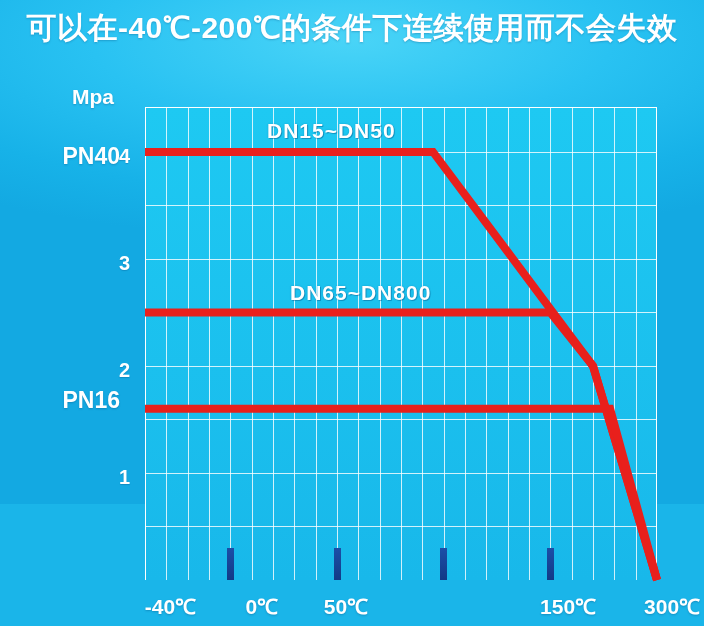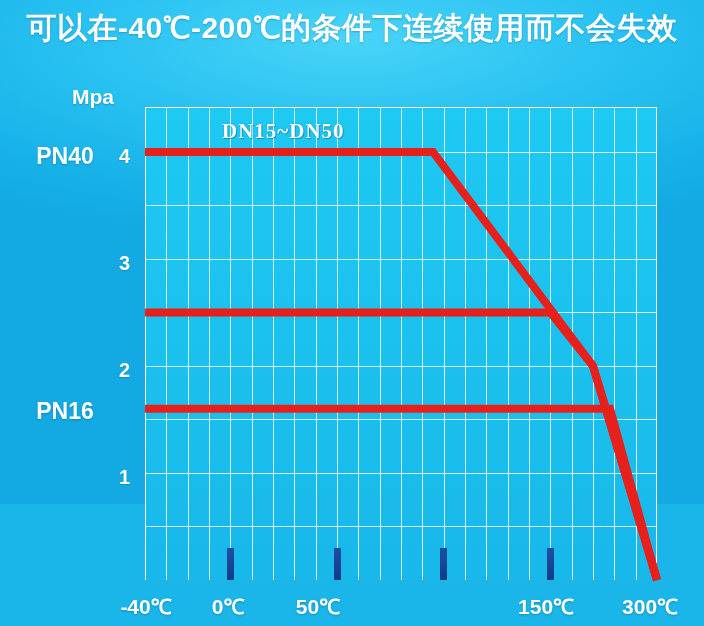--- a/index.html
+++ b/index.html
@@ -51,54 +51,55 @@
   }
 
   
   .ylab{
     position:absolute;color:#ffffff;font-size:20px;font-weight:bold;
     text-align:right;white-space:nowrap;
     text-shadow:0 1px 1px rgba(0,60,110,.25);
   }
   .pnlab{
     position:absolute;color:#ffffff;font-size:23px;font-weight:bold;
-    text-align:center;white-space:nowrap;
+    text-align:right;white-space:nowrap;
     text-shadow:0 1px 2px rgba(0,60,110,.3);
   }
   #mpa{
     position:absolute;left:72px;top:85px;
     color:#ffffff;font-size:21px;font-weight:bold;
     text-shadow:0 1px 2px rgba(0,60,110,.3);
   }
   .xlab{
     position:absolute;top:592px;
     color:#ffffff;font-size:21px;font-weight:bold;
-    text-align:center;white-space:nowrap;
+    text-align:right;white-space:nowrap;
     text-shadow:0 1px 2px rgba(0,60,110,.3);
   }
 
   .serieslab{
     position:absolute;color:#ffffff;
-    font-family:Liberation Serif, serif;
+    font-family:Liberation Sans, sans-serif;
     font-size:21px;font-weight:bold;
     letter-spacing:1px;white-space:nowrap;
     text-shadow:1px 1px 0 rgba(0,70,120,.35), 0 0 2px rgba(0,70,120,.3);
+    margin-left:45px;
   }
 </style>
 </head>
 <body>
 
 <div id="root">
 
   <div id="title">可以在-40℃-200℃的条件下连续使用而不会失效</div>
 
   <div id="mpa">Mpa</div>
 
   <div class="pnlab" style="left:10px;top:143px;width:110px;">PN40</div>
-  <div class="pnlab" style="left:10px;top:398px;width:110px;">PN16</div>
+  <div class="pnlab" style="left:10px;top:387px;width:110px;">PN16</div>
 
   <div class="ylab" style="left:90px;top:145px;width:40px;">4</div>
   <div class="ylab" style="left:90px;top:252px;width:40px;">3</div>
   <div class="ylab" style="left:90px;top:359px;width:40px;">2</div>
   <div class="ylab" style="left:90px;top:466px;width:40px;">1</div>
 
   <div class="xlab" style="left:96px;width:100px;">-40℃</div>
   <div class="xlab" style="left:178px;width:100px;">0℃</div>
   <div class="xlab" style="left:268px;width:100px;">50℃</div>
   <div class="xlab" style="left:496px;width:100px;">150℃</div>
@@ -143,20 +144,21 @@
       </div>
 
     <svg id="curves" viewBox="0 0 512 473" preserveAspectRatio="none">
       <polyline id="c-small" fill="none" stroke-width="8" stroke-linejoin="miter" stroke-linecap="butt" points="0.0,44.9 288.0,44.9 448.0,259.0 512.0,473.0" stroke="#e8201c"></polyline>
       <polyline id="c-large" fill="none" stroke-width="8" stroke-linejoin="miter" stroke-linecap="butt" points="0.0,205.5 405.3,205.5 448.0,259.0 512.0,473.0" stroke="#e8201c"></polyline>
       <polyline id="c-pn16" fill="none" stroke-width="8" stroke-linejoin="miter" stroke-linecap="butt" points="0.0,301.8 465.1,301.8 512.0,473.0" stroke="#e8201c"></polyline>
     </svg>
   </div>
 
   <div class="serieslab" style="left:222px;top:119px;">DN15~DN50</div>
+  <div class="serieslab" style="left:245px;top:281px;">DN65~DN800</div>
 
   <div id="tickbars">
       <div class="tickbar" style="left: 226.833px; top: 548px; bottom: auto;"></div>
       <div class="tickbar" style="left: 333.5px; top: 548px; bottom: auto;"></div>
       <div class="tickbar" style="left: 440.167px; top: 548px; bottom: auto;"></div>
       <div class="tickbar" style="left: 546.833px; top: 548px; bottom: auto;"></div>
     </div>
 
 </div>
 

